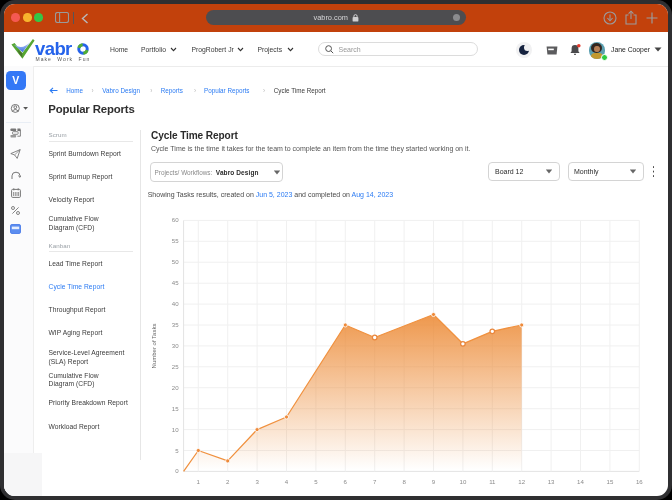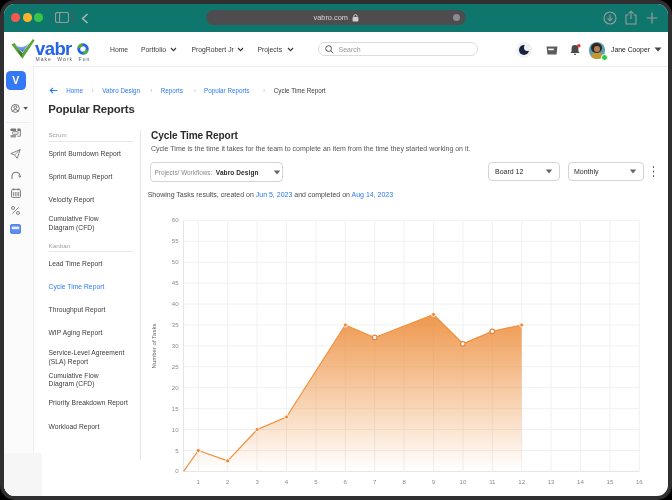--- a/index.html
+++ b/index.html
@@ -1,19 +1,19 @@
 <!DOCTYPE html>
 <html><head>
 <meta charset="utf-8">
 <style>
   html,body{margin:0;padding:0;}
   body{width:672px;height:500px;background:#000;font-family:"Liberation Sans",sans-serif;overflow:hidden;position:relative;}
   .frame{position:absolute;left:0;top:0;width:672px;height:500px;background:#2f2f31;border-radius:15px;}
   .win{position:absolute;left:4px;top:4px;width:664px;height:492px;background:#fff;border-radius:11px;overflow:hidden;}
-  .titlebar{position:absolute;left:0;top:0;width:664px;height:28px;background:#0f766e;}
+  .titlebar{position:absolute;left:0;top:0;width:664px;height:28px;background:#c2410c;}
   .dot{position:absolute;border-radius:50%;width:8.5px;height:8.5px;top:9.2px;}
   .abs{position:absolute;}
   .hdr{position:absolute;left:0;top:28px;width:664px;height:34px;background:#fff;border-bottom:1px solid #ececec;}
   .nav{position:absolute;top:0;height:34px;display:flex;align-items:center;font-size:6.8px;color:#3a3a3a;}
   .crumb{position:absolute;font-size:6.3px;white-space:nowrap;}
   .blue{color:#2b7bf3;}
   .item{position:absolute;left:44.5px;font-size:6.7px;color:#3a3a3a;white-space:nowrap;line-height:8.6px;letter-spacing:0.05px;}
   .muted{color:#9aa0a6;font-size:6.2px;}
   .ddbox{position:absolute;border:1px solid #d4d4d4;border-radius:4px;background:#fff;box-sizing:border-box;}
 </style>

